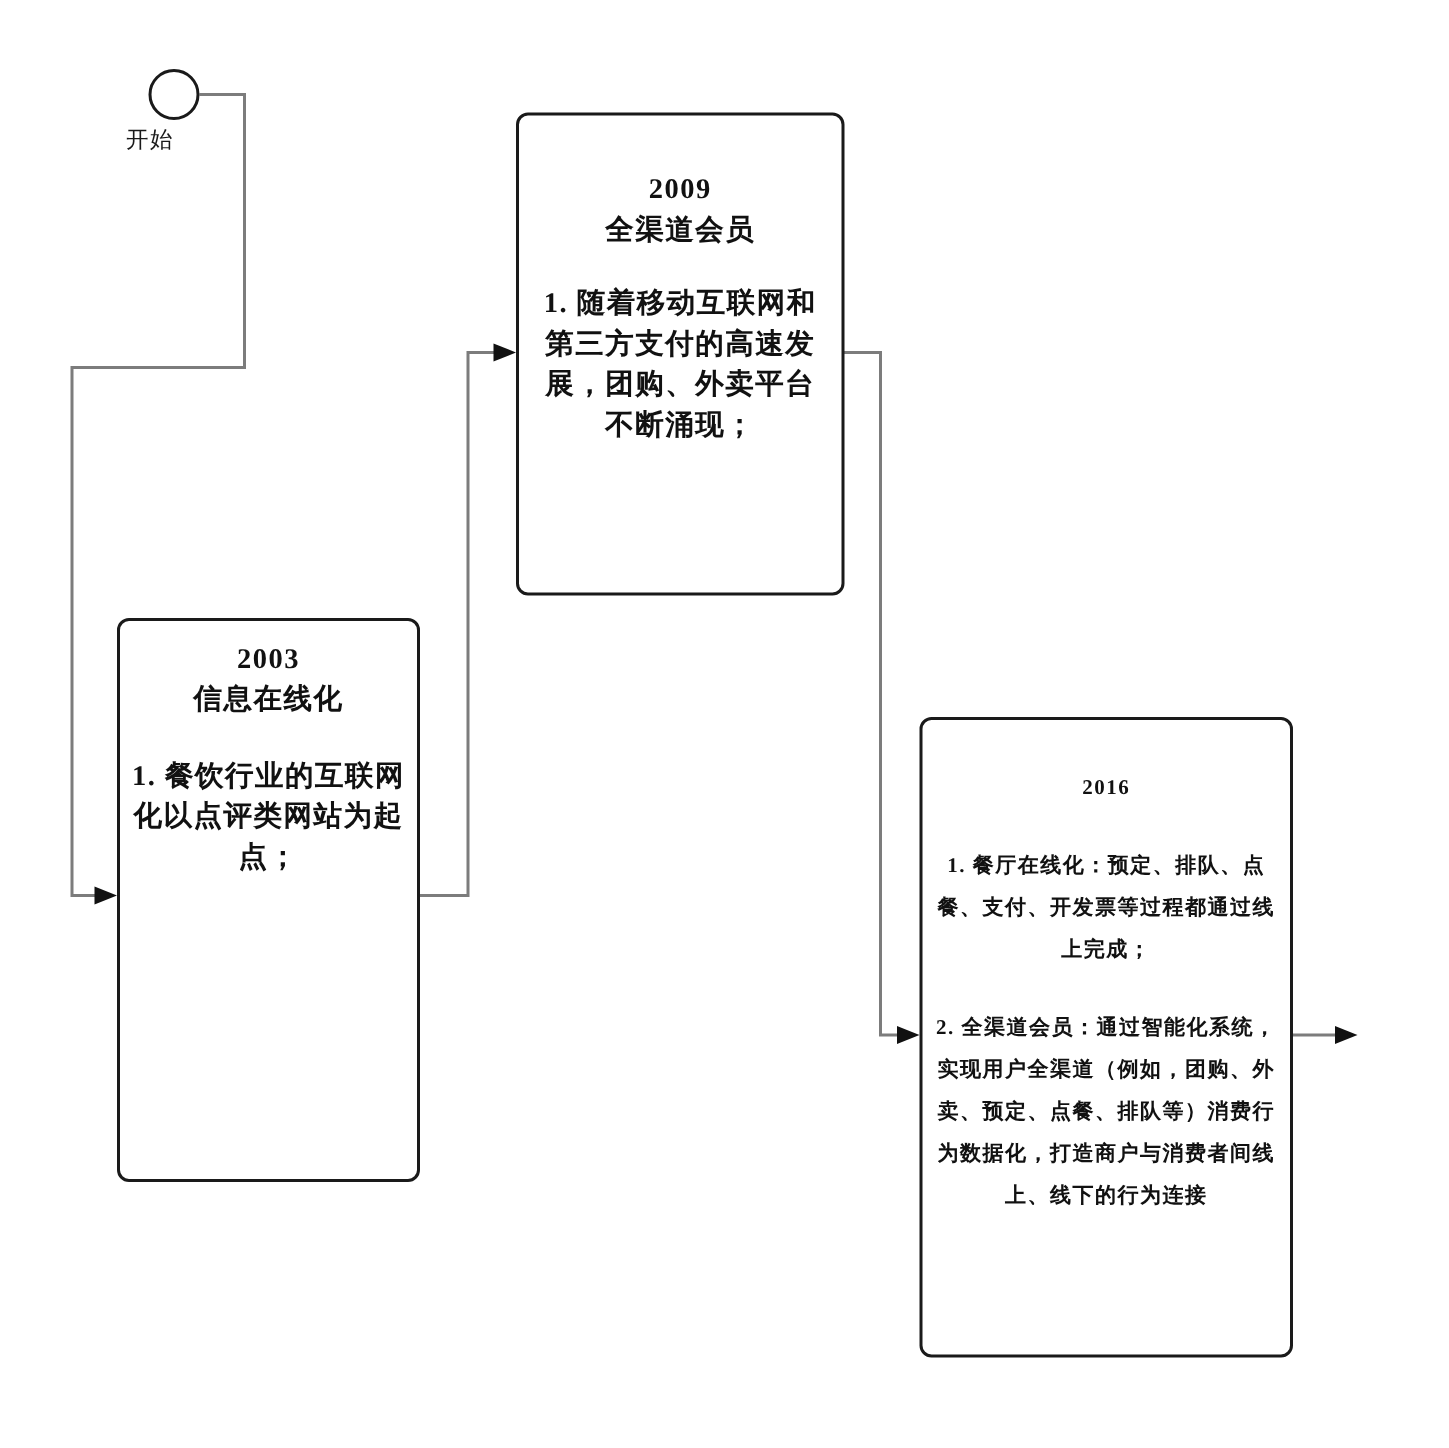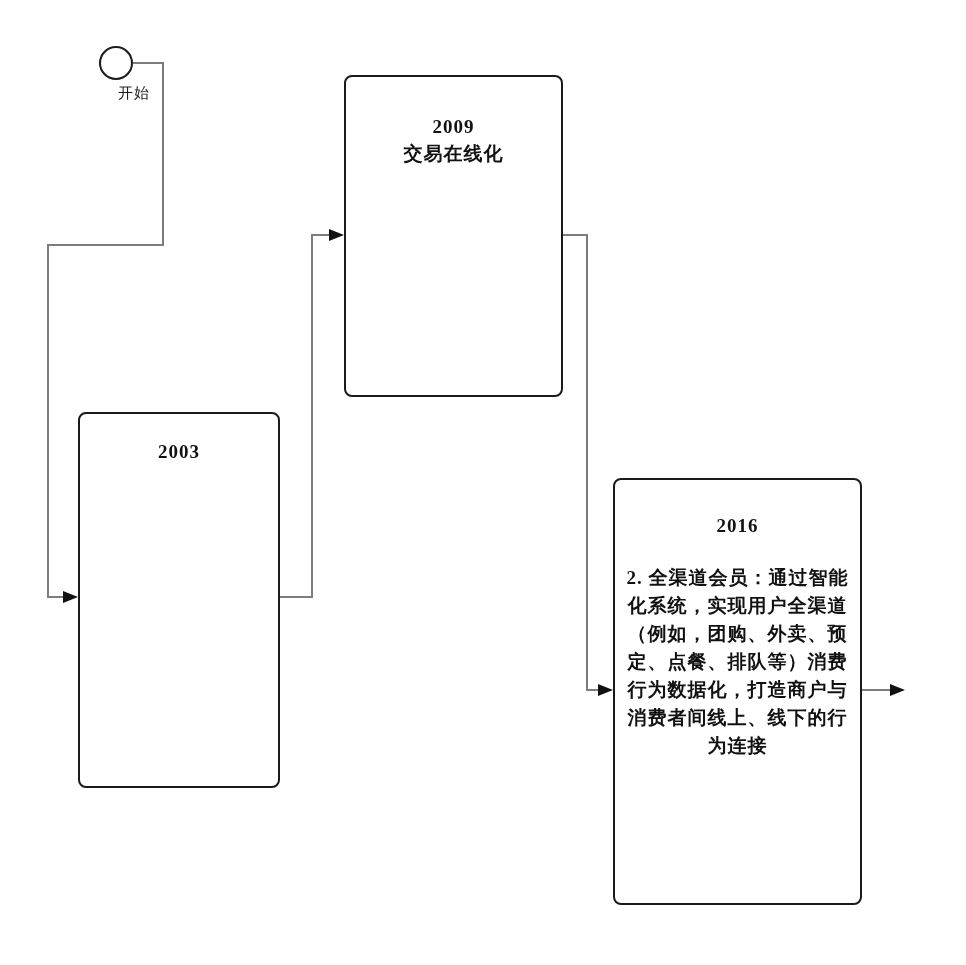--- a/index.html
+++ b/index.html
@@ -24,54 +24,54 @@
     width: 34px; height: 34px;
     box-sizing: border-box;
     border: 2px solid #1a1a1a;
     border-radius: 50%;
     background: #ffffff;
   }
   .start-label {
     position: absolute;
     left: 84px; top: 84px;
     width: 66px;
-    text-align: right;
+    text-align: left;
     font-size: 15px;
     letter-spacing: 1px;
     color: #1a1a1a;
   }
   .node {
     position: absolute;
     box-sizing: border-box;
     border: 2px solid #1a1a1a;
     border-radius: 8px;
     background: #ffffff;
     text-align: center;
     font-weight: bold;
     overflow: hidden;
     letter-spacing: 1px;
   }
   .node .head { margin: 0; text-align: center; }
   .node .head div { margin: 0; }
   #node-2003 {
     left: 78px; top: 412px; width: 202px; height: 376px;
-    padding: 24px 6px 0;
+    padding: 12px 6px 0;
     font-size: 19px; line-height: 27px;
   }
   #node-2003 .head, #node-2003 p { margin: 0 0 24px; }
   #node-2009 {
     left: 344px; top: 75px; width: 219px; height: 322px;
     padding: 36px 10px 0;
     font-size: 19px; line-height: 27px;
   }
   #node-2009 .head, #node-2009 p { margin: 0 0 22px; }
   #node-2016 {
     left: 613px; top: 478px; width: 249px; height: 427px;
     padding: 32px 8px 0;
-    font-size: 19px; line-height: 28px;
+    font-size: 14px; line-height: 28px;
   }
   #node-2016 .head, #node-2016 p { margin: 0 0 24px; }
 </style>
 </head>
 <body>
 
 <div class="canvas">
 
   <svg class="connectors" viewBox="0 0 966 965" xmlns="http://www.w3.org/2000/svg">
 
@@ -87,30 +87,34 @@
     <polyline points="862,690 891,690" fill="none" stroke="#7c7c7c" stroke-width="2"></polyline>
     <polygon points="905,690 890,684 890,696" fill="#111111"></polygon>
   </svg>
 
   <div class="start-circle"></div>
   <div class="start-label">开始</div>
 
   <div class="node" id="node-2003">
     <div class="head">
       <div>2003</div>
+      <div>信息在线化</div>
     </div>
+    <p>1. 餐饮行业的互联网化以点评类网站为起点；</p>
   </div>
 
   <div class="node" id="node-2009">
     <div class="head">
       <div>2009</div>
-      <div>交易在线化</div>
+      <div>全渠道会员</div>
     </div>
+    <p>1. 随着移动互联网和第三方支付的高速发展，团购、外卖平台不断涌现；</p>
   </div>
 
   <div class="node" id="node-2016">
     <div class="head">
       <div>2016</div>
     </div>
+    <p>1. 餐厅在线化：预定、排队、点餐、支付、开发票等过程都通过线上完成；</p>
     <p>2. 全渠道会员：通过智能化系统，实现用户全渠道（例如，团购、外卖、预定、点餐、排队等）消费行为数据化，打造商户与消费者间线上、线下的行为连接</p>
   </div>
 
 </div>
 
 </body></html>

